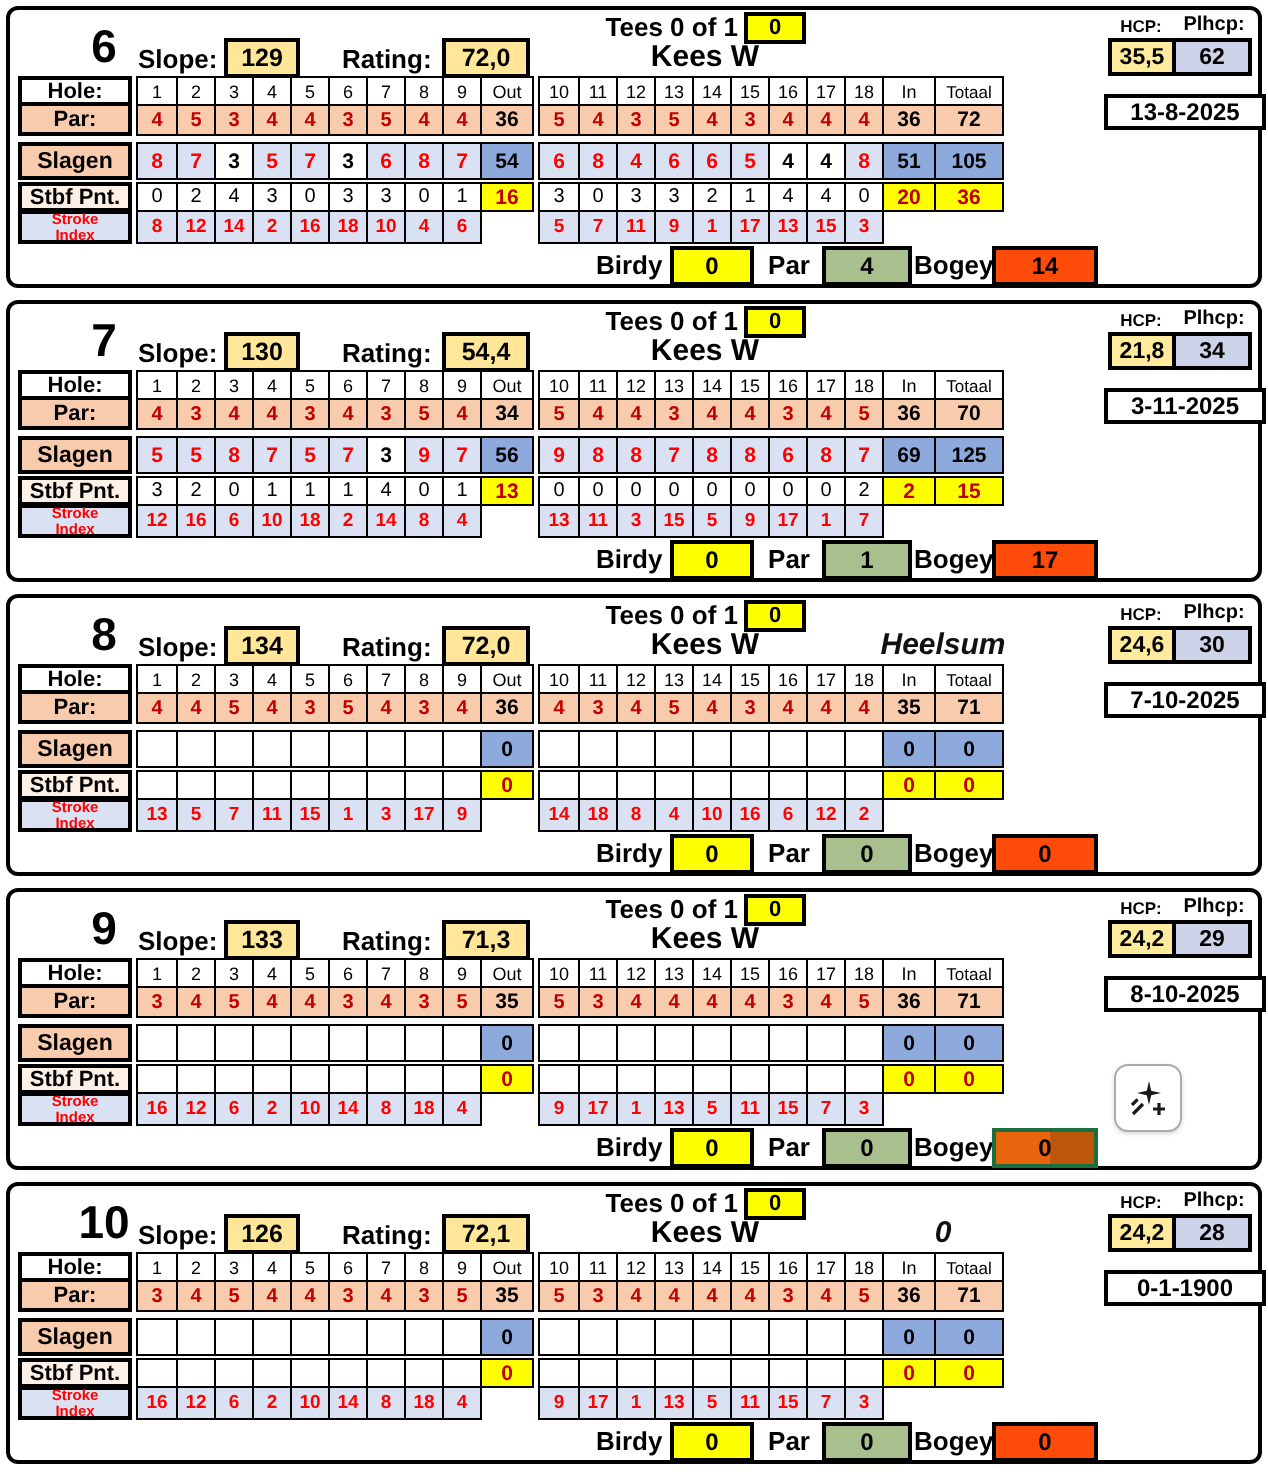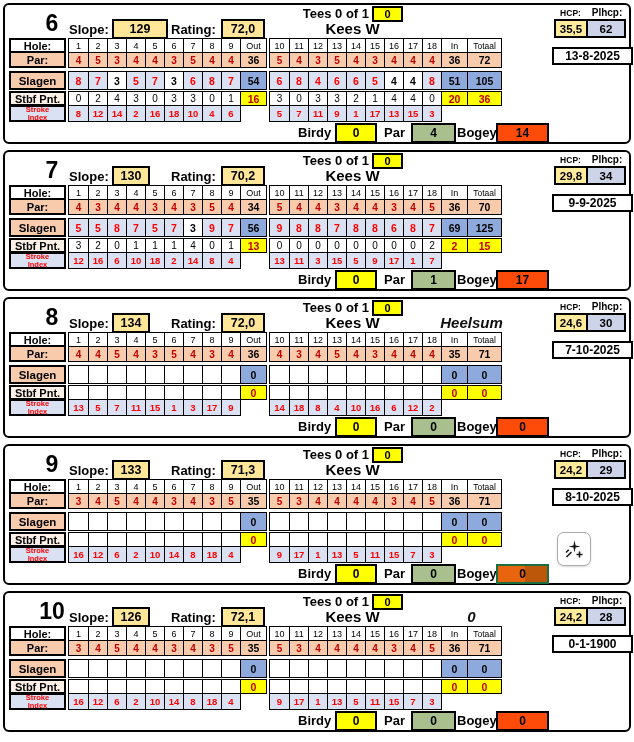--- a/index.html
+++ b/index.html
@@ -30,21 +30,21 @@
   .bogeysel{border:2px solid var(--selgreen) !important;background:linear-gradient(90deg,var(--selorange1) 0 55%,var(--selorange2) 55% 100%) !important;position:relative;}
   .magicbtn{position:absolute;width:32px;height:32px;background:#fff;border:1px solid #ababab;border-radius:7px;display:flex;align-items:center;justify-content:center;box-shadow:0 1px 2px rgba(0,0,0,.15);}
 </style>
 </head>
 <body>
 
 <div id="cards">
     <div class="block" style="top: 3px;">
       <div class="abs num" style="left: 14px; top: 5px; width: 66px;">6</div>
       <div class="abs lbl" style="left: 64px; top: 17px;">Slope:</div>
-      <div class="abs box" style="left: 107px; top: 14px; width: 56px; height: 20px; font-size: 12.5px; background: var(--gold);">129</div>
+      <div class="abs box" style="left: 107px; top: 14px; width: 38px; height: 20px; font-size: 12.5px; background: var(--gold);">129</div>
       <div class="abs lbl" style="left: 166px; top: 17px;">Rating:</div>
       <div class="abs box" style="left: 216px; top: 14px; width: 44px; height: 20px; font-size: 12.5px; background: var(--gold);">72,0</div>
       <div class="abs lbl" style="left: 250px; top: 1px; width: 114px; text-align: right;">Tees 0 of 1</div>
       <div class="abs box" style="left: 367px; top: 1px; width: 31px; height: 16px; font-size: 11px; background: var(--yellow);">0</div>
       <div class="abs player" style="left: 299px; top: 15px; width: 97px;">Kees W</div>
       <div class="abs slbl" style="left: 549px; top: 3px; width: 33px; font-size: 8.5px;">HCP:</div>
       <div class="abs slbl" style="left: 581px; top: 2px; width: 42px; font-size: 10px;">Plhcp:</div>
       <div class="abs box" style="left: 549px; top: 14px; width: 34px; height: 19px; font-size: 11.5px; background: var(--hcpyellow);">35,5</div>
       <div class="abs box" style="left: 581px; top: 14px; width: 40px; height: 19px; font-size: 11.5px; background: var(--periwinkle);">62</div>
       <div class="abs box" style="left: 547px; top: 42px; width: 81px; height: 18px; font-size: 12px; background: rgb(255, 255, 255);">13-8-2025</div>
@@ -183,29 +183,29 @@
       <div class="abs lbl" style="left: 374px; top: 120px; width: 26px; text-align: right;">Par</div>
       <div class="abs box" style="left: 406px; top: 118px; width: 45px; height: 20px; font-size: 12px; background: var(--green);">4</div>
       <div class="abs lbl" style="left: 452px; top: 120px;">Bogey</div>
       <div class="abs box" style="left: 491px; top: 118px; width: 53px; height: 20px; font-size: 12px; background: var(--orange);">14</div>
     </div>
     <div class="block" style="top: 150px;">
       <div class="abs num" style="left: 14px; top: 5px; width: 66px;">7</div>
       <div class="abs lbl" style="left: 64px; top: 17px;">Slope:</div>
       <div class="abs box" style="left: 107px; top: 14px; width: 38px; height: 20px; font-size: 12.5px; background: var(--gold);">130</div>
       <div class="abs lbl" style="left: 166px; top: 17px;">Rating:</div>
-      <div class="abs box" style="left: 216px; top: 14px; width: 44px; height: 20px; font-size: 12.5px; background: var(--gold);">70,2</div>
+      <div class="abs box" style="left: 216px; top: 14px; width: 44px; height: 20px; font-size: 12.5px; background: var(--gold);">54,4</div>
       <div class="abs lbl" style="left: 250px; top: 1px; width: 114px; text-align: right;">Tees 0 of 1</div>
       <div class="abs box" style="left: 367px; top: 1px; width: 31px; height: 16px; font-size: 11px; background: var(--yellow);">0</div>
       <div class="abs player" style="left: 299px; top: 15px; width: 97px;">Kees W</div>
       <div class="abs slbl" style="left: 549px; top: 3px; width: 33px; font-size: 8.5px;">HCP:</div>
       <div class="abs slbl" style="left: 581px; top: 2px; width: 42px; font-size: 10px;">Plhcp:</div>
-      <div class="abs box" style="left: 549px; top: 14px; width: 34px; height: 19px; font-size: 11.5px; background: var(--hcpyellow);">29,8</div>
+      <div class="abs box" style="left: 549px; top: 14px; width: 34px; height: 19px; font-size: 11.5px; background: var(--hcpyellow);">21,8</div>
       <div class="abs box" style="left: 581px; top: 14px; width: 40px; height: 19px; font-size: 11.5px; background: var(--periwinkle);">34</div>
-      <div class="abs box" style="left: 547px; top: 42px; width: 81px; height: 18px; font-size: 12px; background: rgb(255, 255, 255);">9-9-2025</div>
+      <div class="abs box" style="left: 547px; top: 42px; width: 81px; height: 18px; font-size: 12px; background: rgb(255, 255, 255);">3-11-2025</div>
       <div class="rowlabel" style="left: 4px; top: 33px; width: 57px; height: 15px; position: absolute; font-size: 11px;">Hole:</div>
       <div class="rowlabel" style="left: 4px; top: 46px; width: 57px; height: 17px; position: absolute; background: var(--peach); font-size: 11px;">Par:</div>
       <div class="rowlabel" style="left: 4px; top: 66px; width: 57px; height: 19px; position: absolute; background: var(--peach); font-size: 11.5px;">Slagen</div>
       <div class="rowlabel" style="left: 4px; top: 86px; width: 57px; height: 15px; position: absolute; background: var(--stbflabel); font-size: 11px;">Stbf Pnt.</div>
       <div class="rowlabel" style="left: 4px; top: 100px; width: 57px; height: 17px; position: absolute; background: var(--lavender); color: var(--red); font-size: 7.5px; line-height: 8px;">
         <div>Stroke</div>
         <div>Index</div>
       </div>
       <div class="strip" style="left: 63px; top: 33px; height: 15px;">
         <div class="cell hole" style="width: 19px;">1</div>

